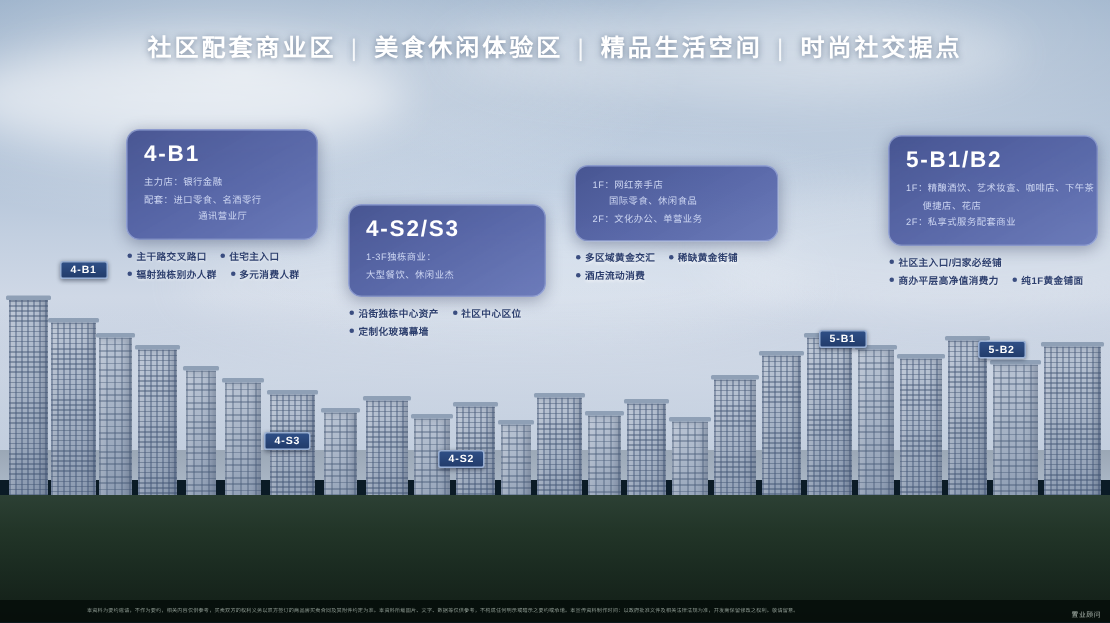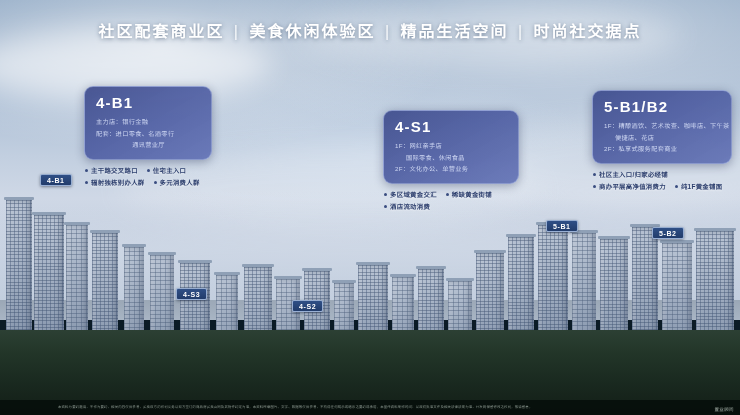--- a/index.html
+++ b/index.html
@@ -349,24 +349,48 @@
             <span>辐射独栋别办人群</span>
           </span>
         <span class="bitem">
             <i class="dot"></i>
             <span>多元消费人群</span>
           </span>
       </div>
     </div>
   </div>
 
+  <div class="callout" style="left:232px;top:136px;width:132px;">
+    <div class="card">
+      <div class="card-title">4-S2/S3</div>
+      <div class="card-line">1-3F独栋商业：</div>
+      <div class="card-line">大型餐饮、休闲业杰</div>
+    </div>
+    <div class="bullets">
+      <div class="brow">
+        <span class="bitem">
+            <i class="dot"></i>
+            <span>沿街独栋中心资产</span>
+          </span>
+        <span class="bitem">
+            <i class="dot"></i>
+            <span>社区中心区位</span>
+          </span>
+      </div>
+      <div class="brow">
+        <span class="bitem">
+            <i class="dot"></i>
+            <span>定制化玻璃幕墙</span>
+          </span>
+      </div>
+    </div>
+  </div>
 
   <div class="callout" style="left:383px;top:110px;width:136px;">
     <div class="card">
-      <div class="card-title">4-S1</div>
       <div class="card-line">1F：网红亲手店</div>
       <div class="card-line indent">国际零食、休闲食品</div>
       <div class="card-line">2F：文化办公、单营业务</div>
     </div>
     <div class="bullets">
       <div class="brow">
         <span class="bitem">
             <i class="dot"></i>
             <span>多区域黄金交汇</span>
           </span>

